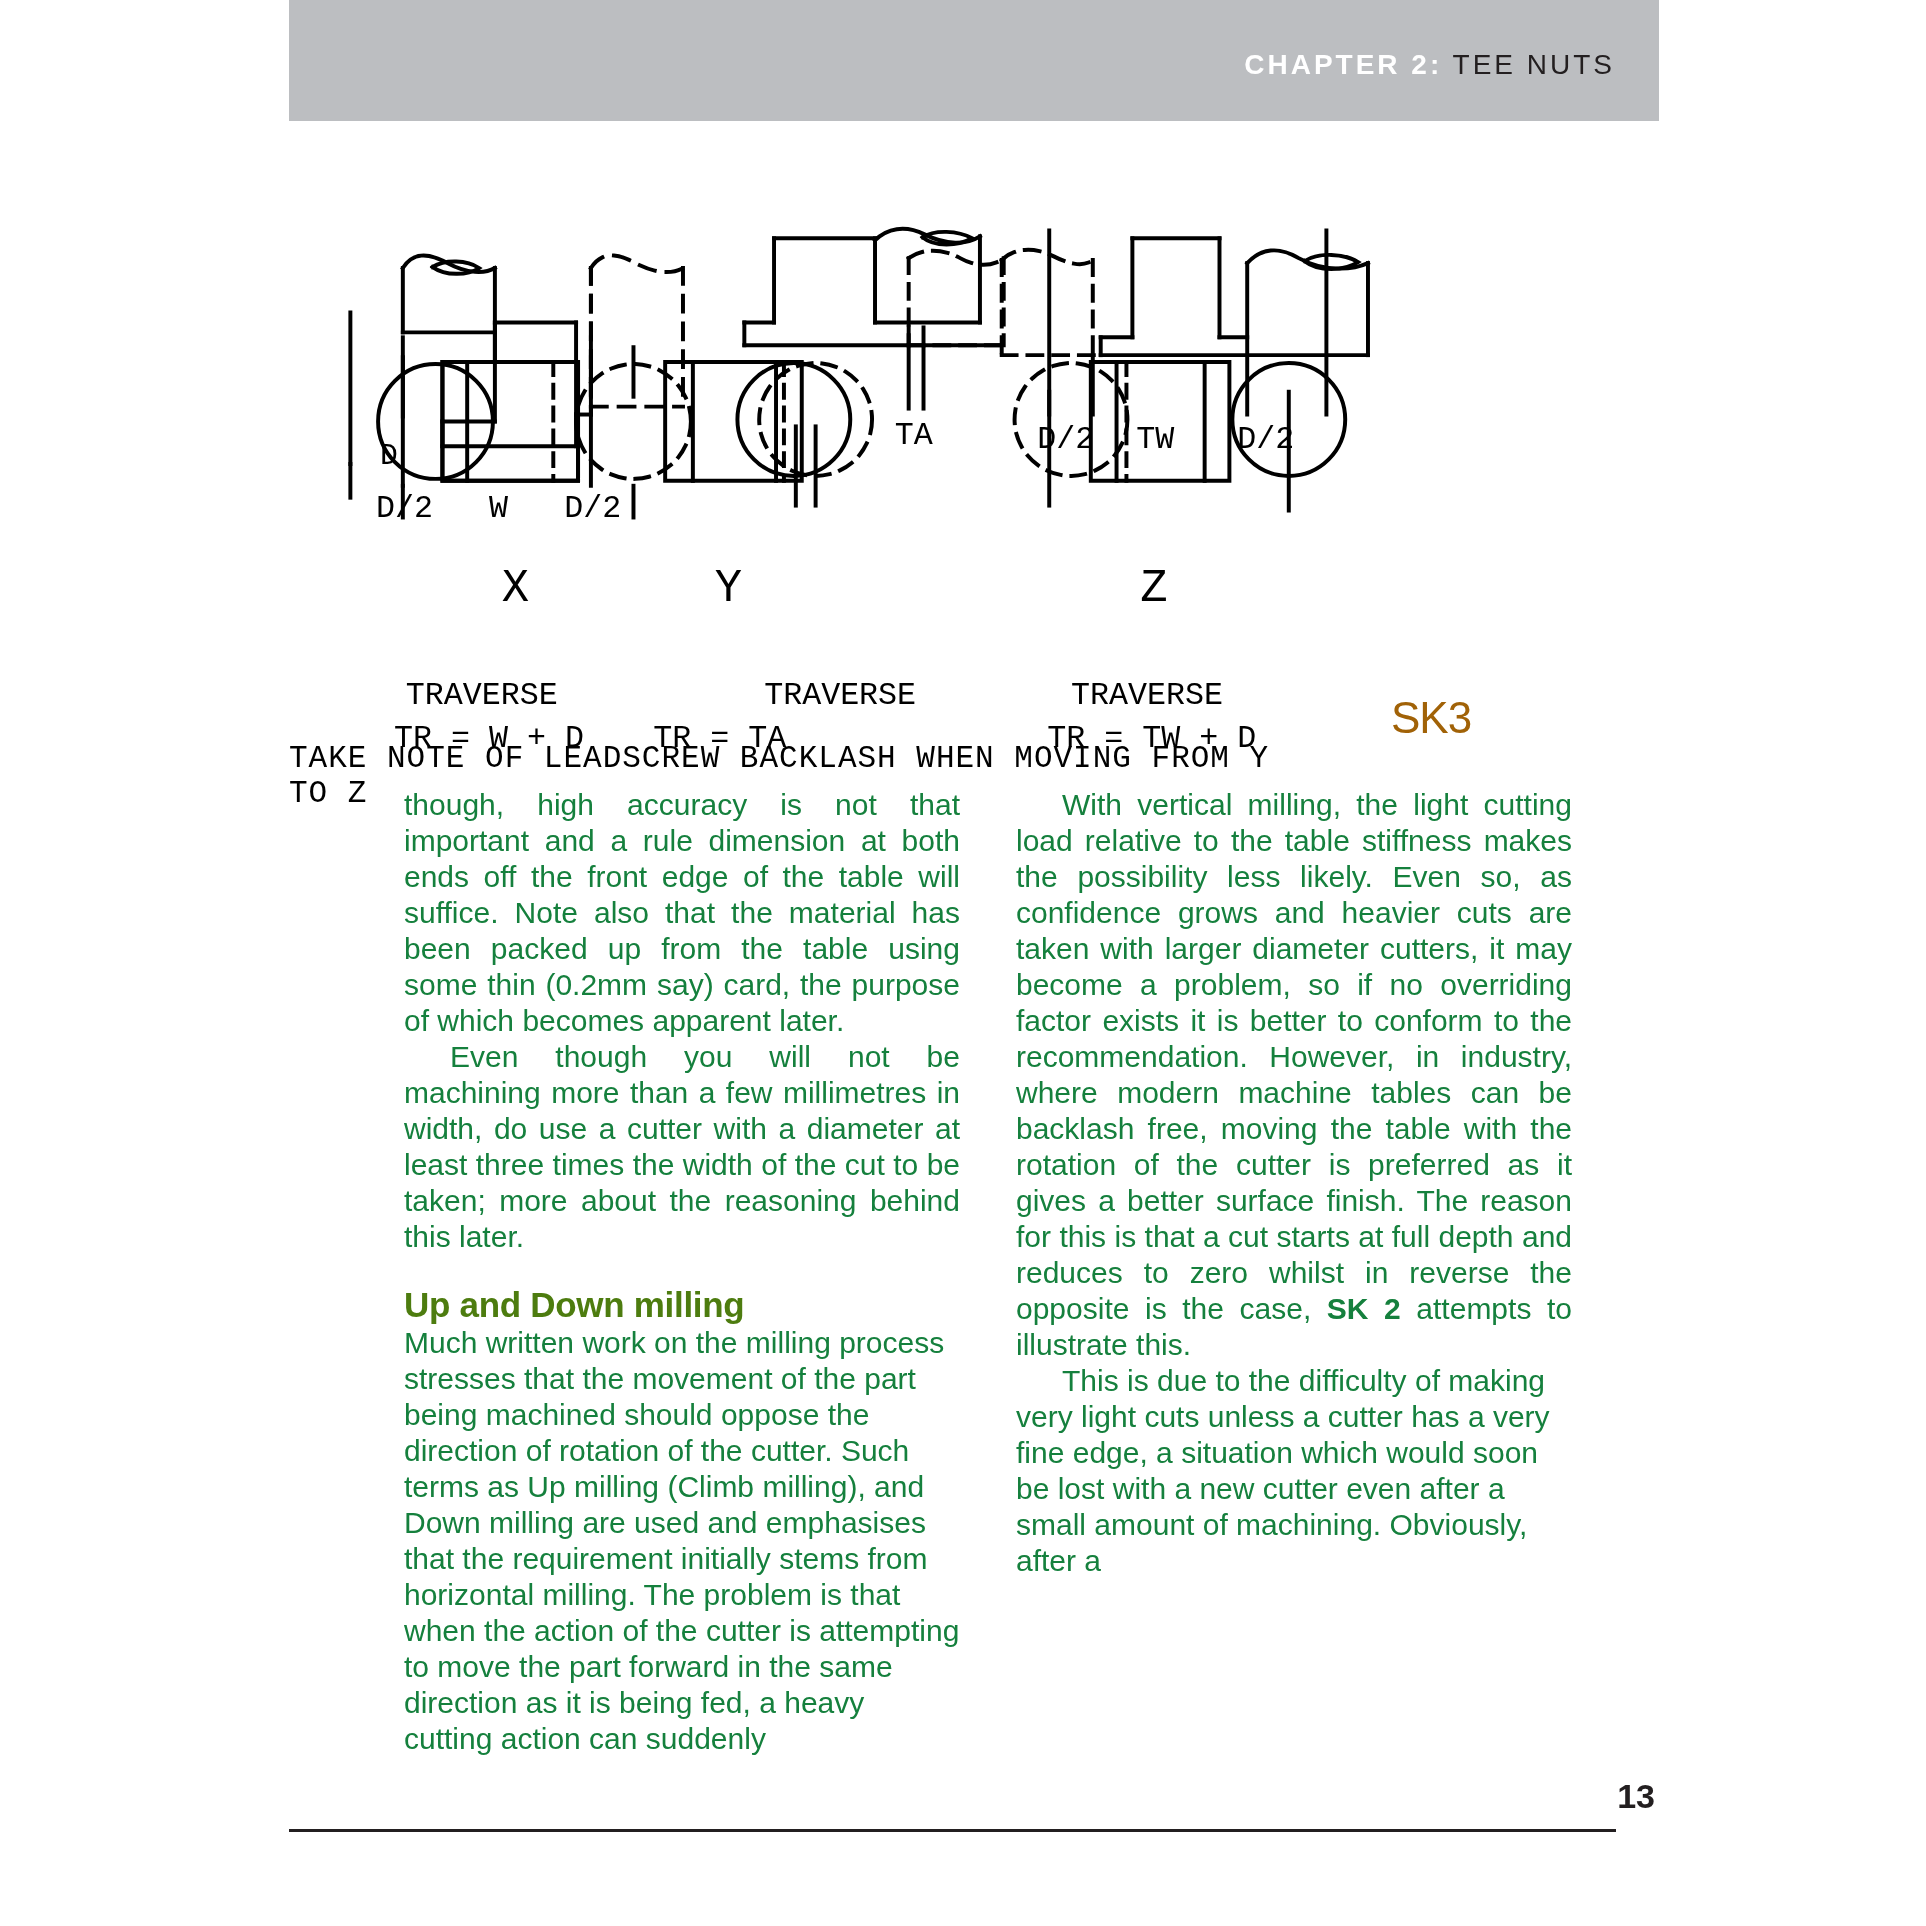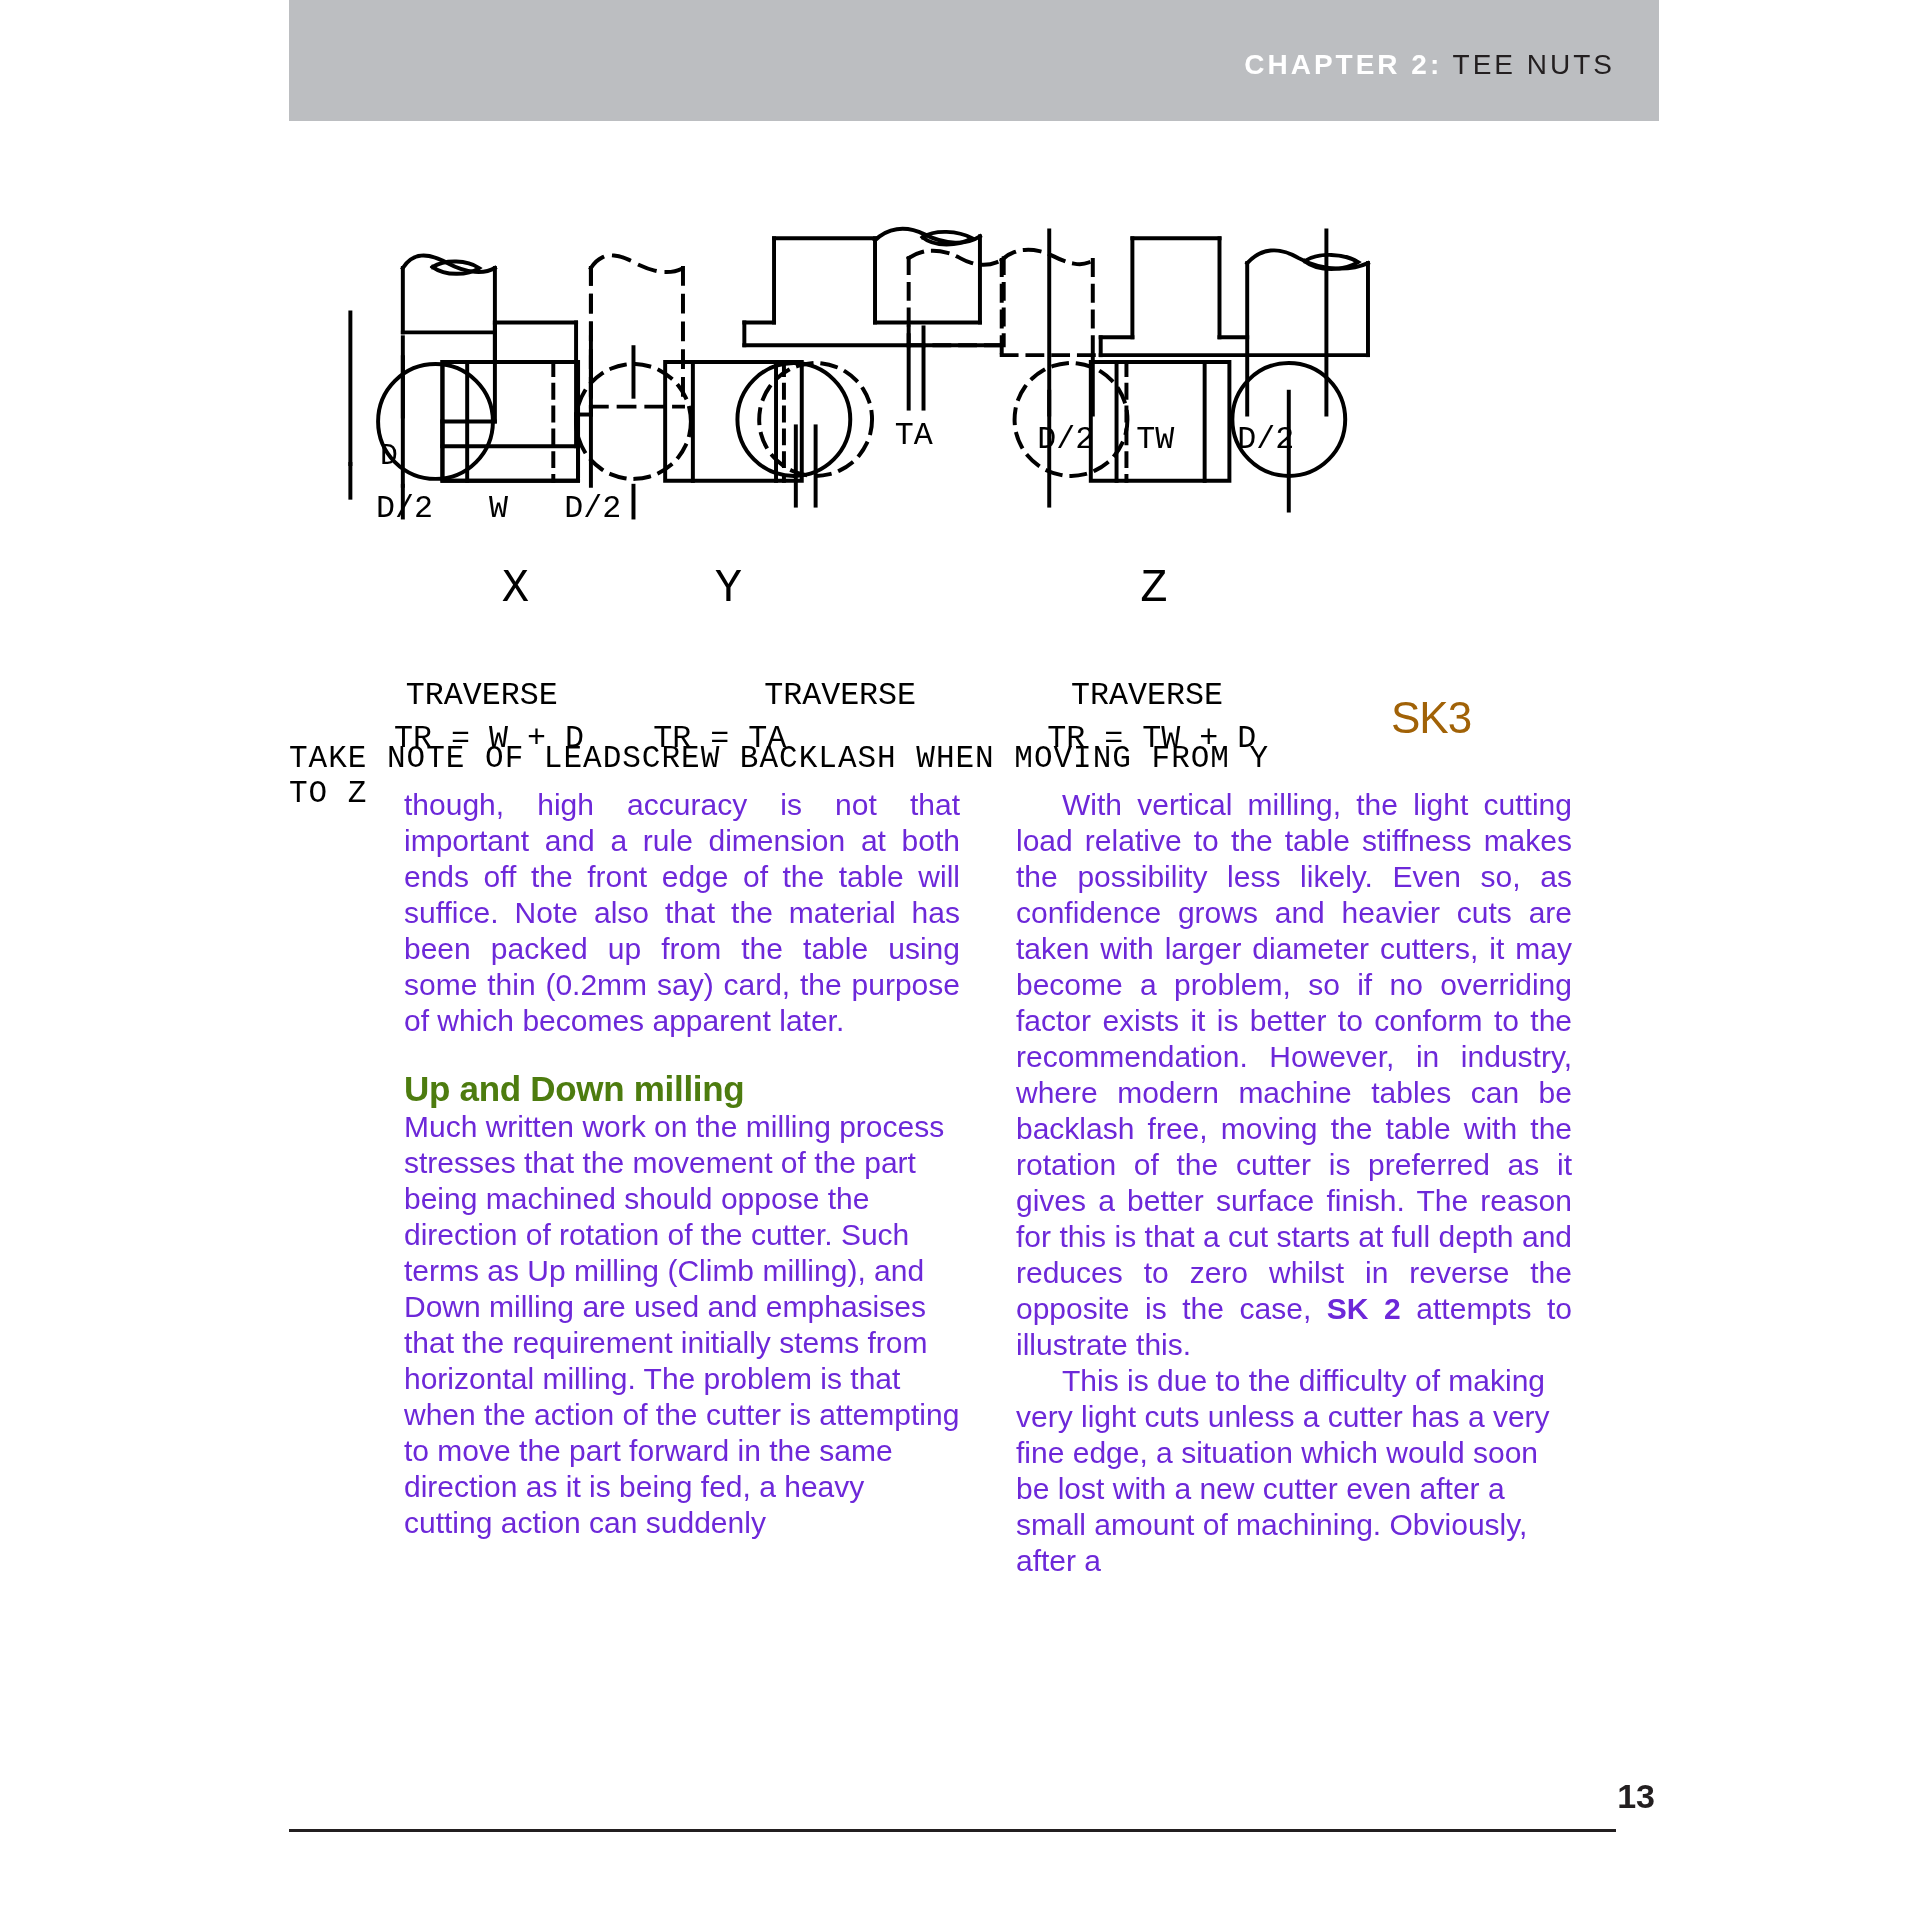--- a/index.html
+++ b/index.html
@@ -77,21 +77,21 @@
     top: 0;
     width: 556px;
   }
   .col-left  { left: 0px; }
   .col-right { left: 612px; }
 
   .col p {
     margin: 0;
     font-size: 30px;
     line-height: 36px;
-    color: #6d28d9;
+    color: #15803d;
     text-align: justify;
     text-justify: inter-word;
   }
   .col p.indent { text-indent: 46px; }
   .col p:last-child { text-align: left; }
 
   h2.section-head {
     margin: 30px 0 0 0;
     font-size: 35px;
     line-height: 40px;
@@ -306,20 +306,21 @@
 
     <div style="position:absolute; left:0px; top:592px; width:990px; font-family:'Liberation Mono','DejaVu Sans Mono',monospace; font-size:31px; letter-spacing:1px; color:#000;">TAKE NOTE OF LEADSCREW BACKLASH WHEN MOVING FROM Y TO Z</div>
   </div>
 
   <div class="sk-label">SK3</div>
 
   <div class="columns">
 
     <div class="col col-left">
       <p>though, high accuracy is not that important and a rule dimension at both ends off the front edge of the table will suffice. Note also that the material has been packed up from the table using some thin (0.2mm say) card, the purpose of which becomes apparent later.</p>
+      <p class="indent">Even though you will not be machining more than a few millimetres in width, do use a cutter with a diameter at least three times the width of the cut to be taken; more about the reasoning behind this later.</p>
       <h2 class="section-head">Up and Down milling</h2>
       <p>Much written work on the milling process stresses that the movement of the part being machined should oppose the direction of rotation of the cutter. Such terms as Up milling (Climb milling), and Down milling are used and emphasises that the requirement initially stems from horizontal milling. The problem is that when the action of the cutter is attempting to move the part forward in the same direction as it is being fed, a heavy cutting action can suddenly</p>
     </div>
 
     <div class="col col-right">
       <p class="indent"><span>With vertical milling, the light cutting load relative to the table stiffness makes the possibility less likely. Even so, as confidence grows and heavier cuts are taken with larger diameter cutters, it may become a problem, so if no overriding factor exists it is better to conform to the recommendation. However, in industry, where modern machine tables can be backlash free, moving the table with the rotation of the cutter is preferred as it gives a better surface finish. The reason for this is that a cut starts at full depth and reduces to zero whilst in reverse the opposite is the case, </span><b class="bold-ref">SK 2</b><span> attempts to illustrate this.</span></p>
       <p class="indent">This is due to the difficulty of making very light cuts unless a cutter has a very fine edge, a situation which would soon be lost with a new cutter even after a small amount of machining. Obviously, after a</p>
     </div>
   </div>
 

